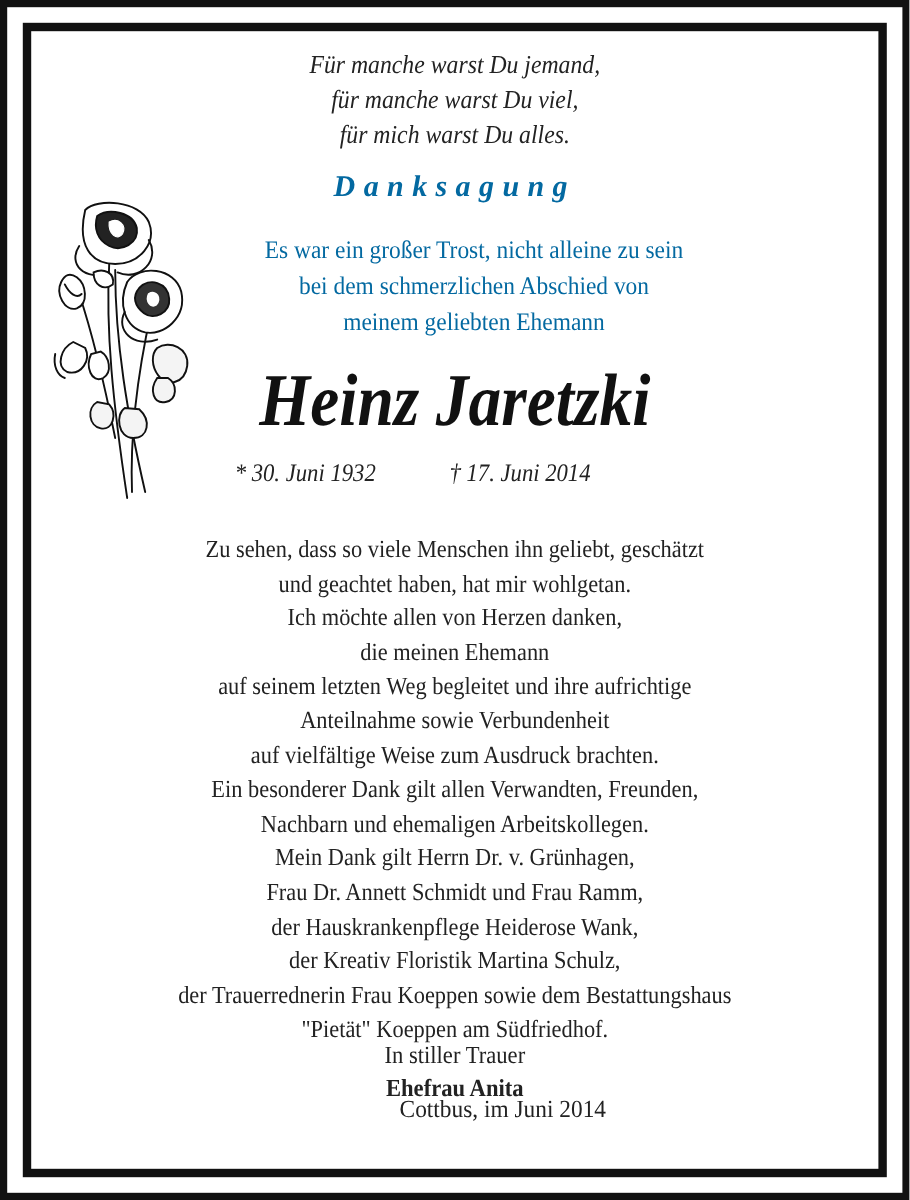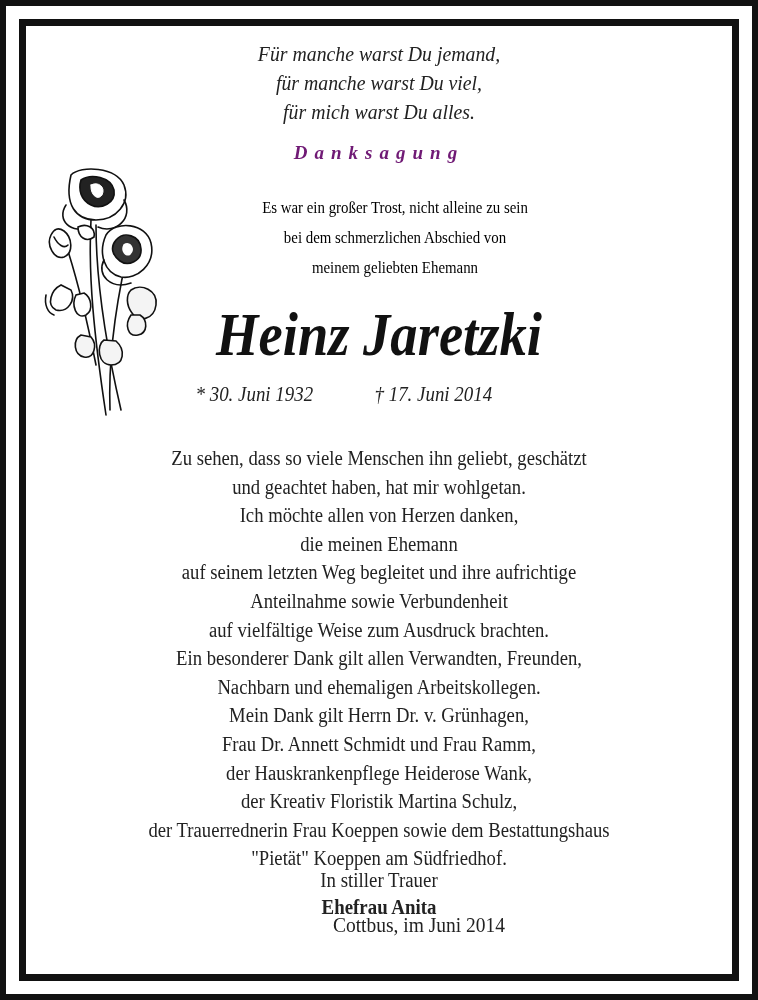--- a/index.html
+++ b/index.html
@@ -9,22 +9,22 @@
       box-sizing: border-box; border: 6px solid #111111; background: #ffffff;
     }
     .frame-inner {
       position: absolute; left: 13px; top: 13px; right: 13px; bottom: 13px;
       box-sizing: border-box; border: 7px solid #111111; background: #ffffff;
     }
     .serif { font-family: "Liberation Serif", "DejaVu Serif", serif; color: #1a1a1a; }
     .center { position: absolute; left: 0; width: 758px; text-align: center; }
     .motto { top: 40px; font-style: italic; font-size: 21.5px; line-height: 29px; color: #222; transform: scaleX(0.92); }
     .motto div { white-space: nowrap; }
-    .heading { top: 142px; font-style: italic; font-weight: bold; font-size: 19px; letter-spacing: 7px; color: #701a75; }
-    .intro { top: 193px; font-size: 16px; line-height: 30px; color: #000000; left: 80px; width: 630px; }
+    .heading { top: 142px; font-style: italic; font-weight: bold; font-size: 25px; letter-spacing: 7px; color: #0369a1; }
+    .intro { top: 193px; font-size: 21px; line-height: 30px; color: #0369a1; left: 80px; width: 630px; }
     .intro div { white-space: nowrap; transform: scaleX(0.93); }
     .name { top: 296px; font-style: italic; font-weight: bold; font-size: 62px; line-height: 76px; color: #111; left: 0px; width: 758px; transform: scaleX(0.88); letter-spacing: 0px; }
     .dates { top: 382px; font-style: italic; font-size: 21px; color: #222; left: 0; width: 688px; }
     .dates span { display: inline-block; white-space: nowrap; transform: scaleX(0.9); }
     .dates .gap { width: 48px; }
     .body-text { top: 444px; font-size: 20.5px; line-height: 28.6px; color: #222; }
     .body-text div { white-space: nowrap; transform: scaleX(0.91); }
     .signoff { top: 867px; font-size: 20.5px; line-height: 27px; color: #222; }
     .signoff .bold { font-weight: bold; }
     .signoff div { white-space: nowrap; transform: scaleX(0.92); }

